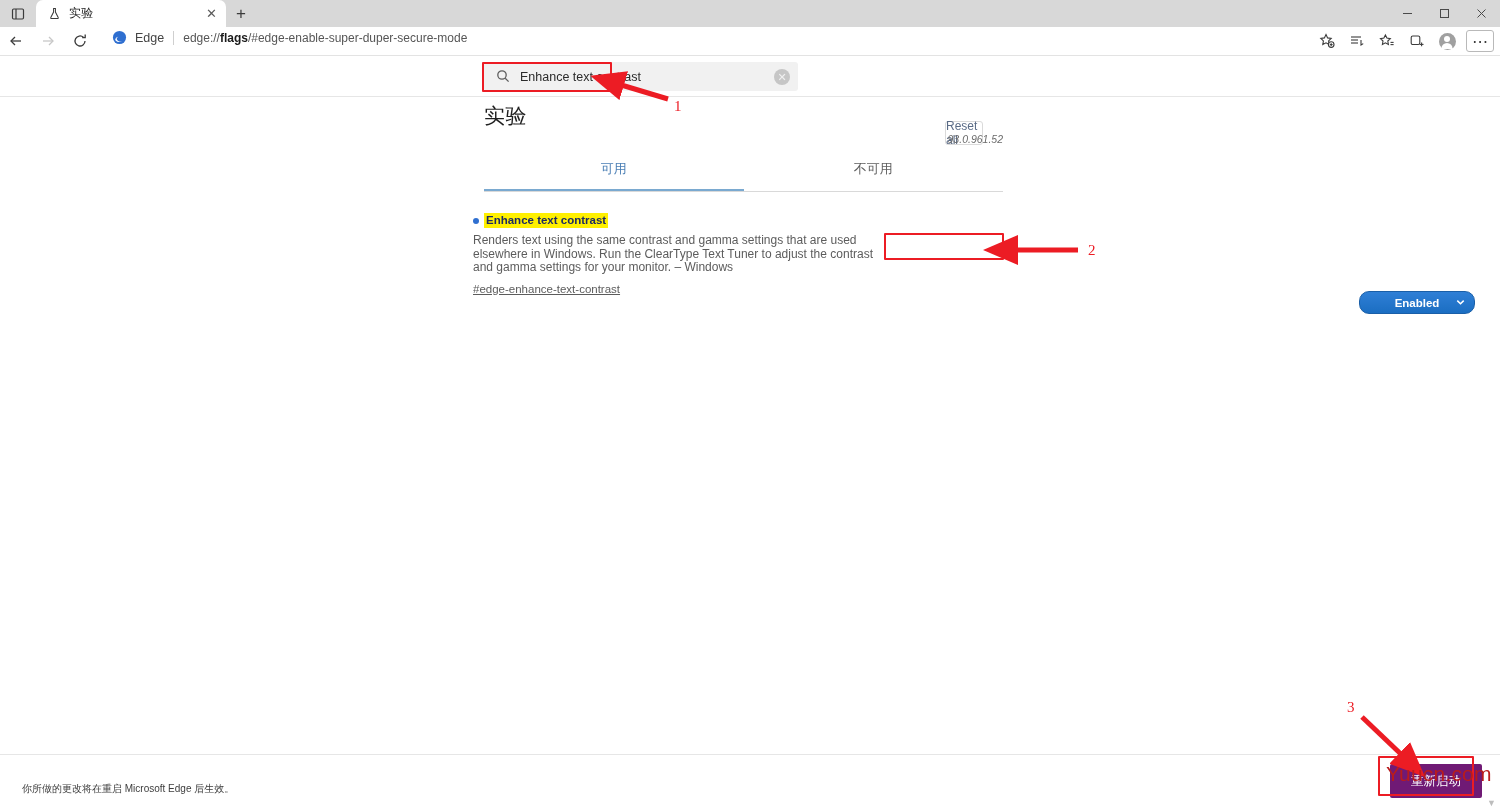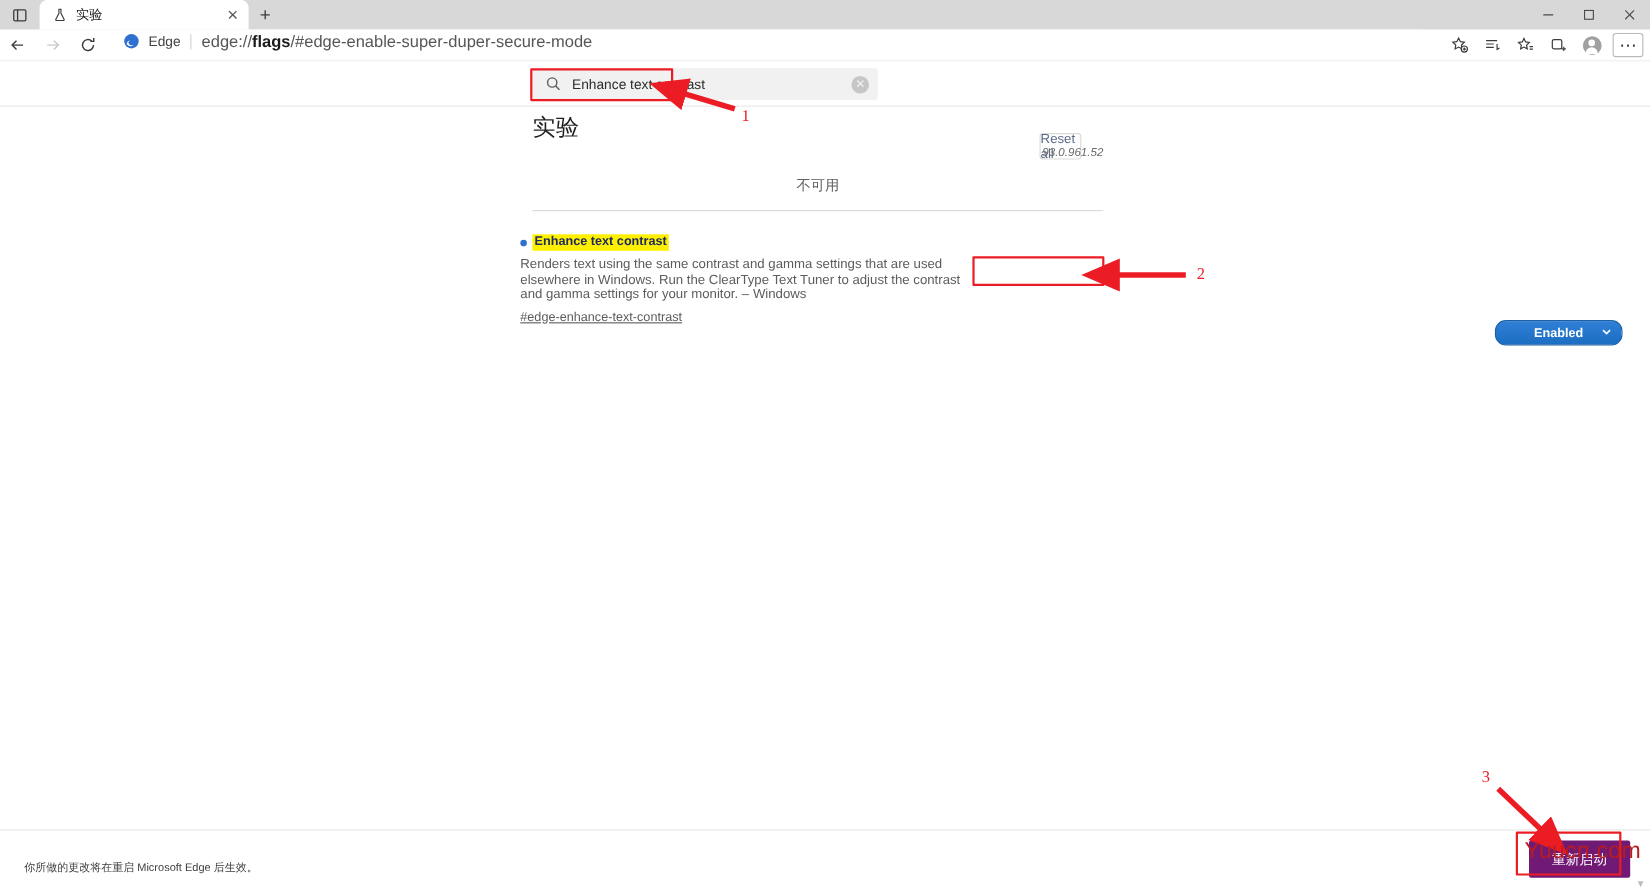--- a/index.html
+++ b/index.html
@@ -56,21 +56,21 @@
   .nav-btn.disabled { color: #c7c7c7; }
   .omnibox {
     flex: 1 1 auto; height: 22px; margin: 0 8px 0 6px;
     border-radius: 11px; background: #ffffff;
     display: flex; align-items: center; padding: 0 10px;
     font-size: 12.5px; color: #565656;
   }
   .omni-edge-icon { width: 16px; height: 16px; margin-right: 7px; flex: 0 0 16px; }
   .omni-brand { color: #444; font-size: 12.5px; margin-right: 9px; }
   .omni-sep { width: 1px; height: 14px; background: #cfcfcf; margin-right: 9px; }
-  .omni-url { color: #565656; font-size: 15px; white-space: nowrap; }
+  .omni-url { color: #565656; font-size: 12px; white-space: nowrap; }
   .omni-url b { color: #1b1b1b; font-weight: 700; }
   .tb-icons { display: flex; align-items: center; margin-right: 6px; }
   .tb-icon { width: 30px; height: 26px; display: flex; align-items: center; justify-content: center;
              color: #3b3b3b; }
   .tb-icon.boxed { border: 1px solid #b9b9b9; border-radius: 3px; width: 28px; height: 22px; margin-left: 4px;}
   .avatar { width: 17px; height: 17px; border-radius: 50%; background: #a0a0a0; position: relative; }
   .avatar::after { content: ""; position: absolute; left: 50%; top: 3px; width: 6px; height: 6px;
                    border-radius: 50%; background: #fff; transform: translateX(-50%); }
   .avatar::before { content: ""; position: absolute; left: 50%; bottom: 1px; width: 11px; height: 6px;
                     border-radius: 6px 6px 0 0; background: #fff; transform: translateX(-50%); }
@@ -284,20 +284,21 @@
   </div>
 
   <div class="reset-all">Reset all</div>
 
   <div class="content">
     <div class="page-title">实验</div>
     <div class="version">93.0.961.52</div>
   </div>
 
   <div class="tabs">
+    <div class="ftab active">可用</div>
     <div class="ftab">不可用</div>
   </div>
 
   <div class="flag-row">
     <div class="flag-title-line">
       <span class="flag-dot"></span>
       <span class="flag-title">Enhance text contrast</span>
     </div>
     <div class="flag-desc">Renders text using the same contrast and gamma settings that are used elsewhere in Windows. Run the ClearType Text Tuner to adjust the contrast and gamma settings for your monitor. – Windows</div>
     <a class="flag-link" href="#">#edge-enhance-text-contrast</a>

